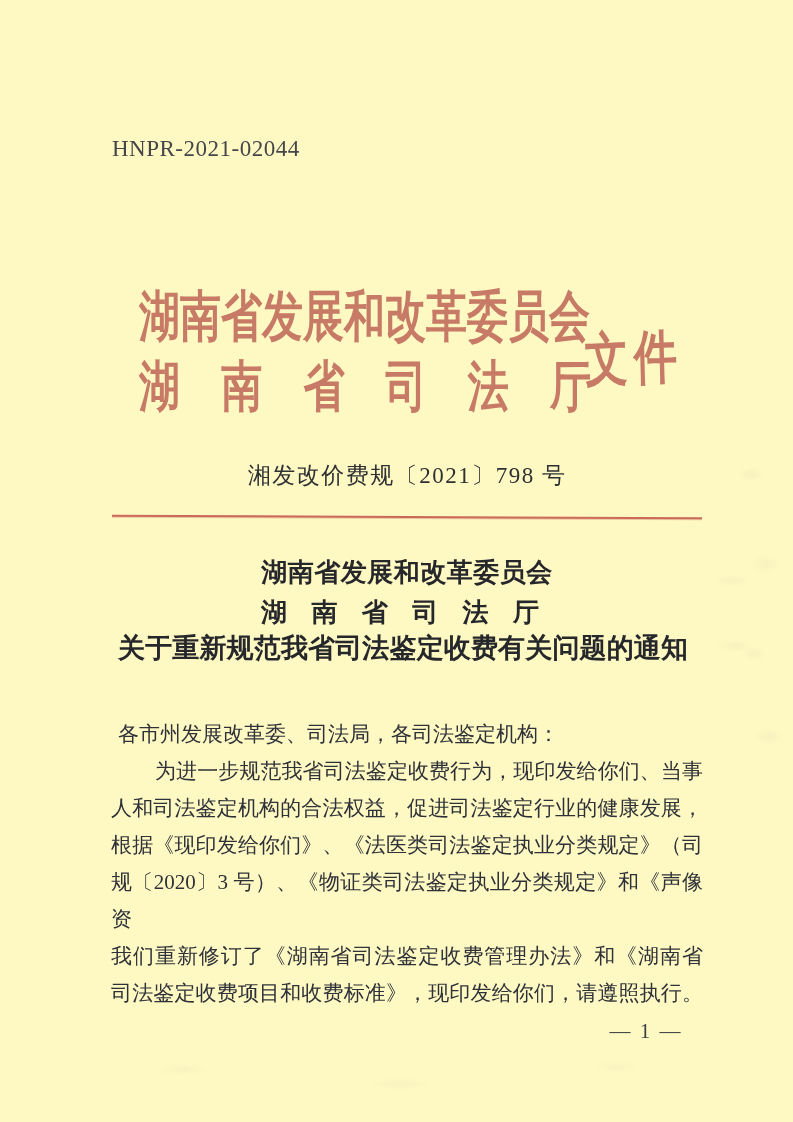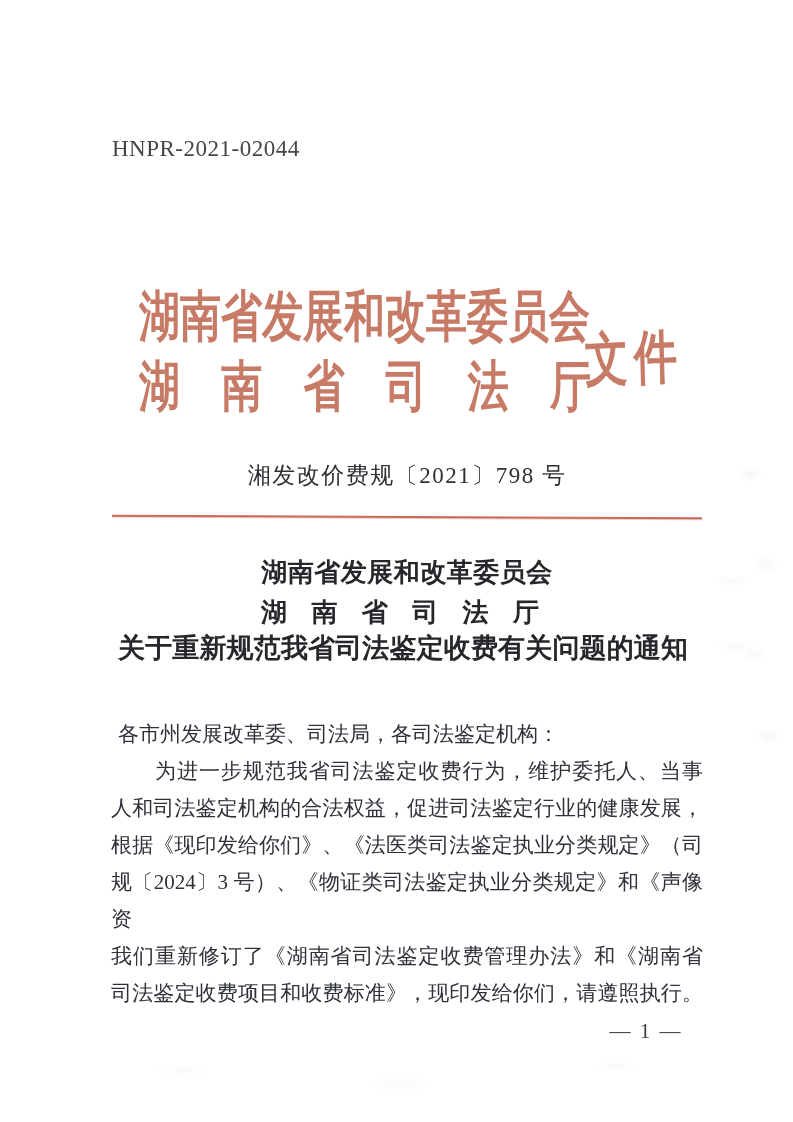--- a/index.html
+++ b/index.html
@@ -5,21 +5,21 @@
   html, body {
     margin: 0;
     padding: 0;
     background: #e8e8e8;
   }
   .page {
     position: relative;
     width: 793px;
     height: 1122px;
     margin: 0 auto;
-    background: #ffffff;
+    background: #fef9c3;
     overflow: hidden;
     font-family: "Liberation Serif", "DejaVu Serif", serif;
   }
   
   .reg-code {
     position: absolute;
     left: 112px;
     top: 136px;
     font-size: 23px;
     letter-spacing: 0.5px;
@@ -203,24 +203,24 @@
   <div class="red-rule"></div>
 
   <div class="title-l1">湖南省发展和改革委员会</div>
 
   <div class="title-l2">湖南省司法厅</div>
 
   <div class="title-l3">关于重新规范我省司法鉴定收费有关问题的通知</div>
 
   <div class="body-block">
     <div class="salutation">各市州发展改革委、司法局，各司法鉴定机构：</div>
-    <div class="para-line first">为进一步规范我省司法鉴定收费行为，维护委托人、当事</div>
+    <div class="para-line first">为进一步规范我省司法鉴定收费行为，现印发给你们、当事</div>
     <div class="para-line">人和司法鉴定机构的合法权益，促进司法鉴定行业的健康发展，</div>
     <div class="para-line">根据《现印发给你们》、《法医类司法鉴定执业分类规定》（司</div>
-    <div class="para-line">规〔2024〕3 号）、《物证类司法鉴定执业分类规定》和《声像资</div>
+    <div class="para-line">规〔2020〕3 号）、《物证类司法鉴定执业分类规定》和《声像资</div>
     <div class="para-line">我们重新修订了《湖南省司法鉴定收费管理办法》和《湖南省</div>
     <div class="para-line">司法鉴定收费项目和收费标准》，现印发给你们，请遵照执行。</div>
   </div>
 
   <div class="page-number">— 1 —</div>
 
   <div class="artifact right-band"></div>
   <div class="artifact mid-smudge"></div>
   <div class="artifact bottom-band"></div>
 

